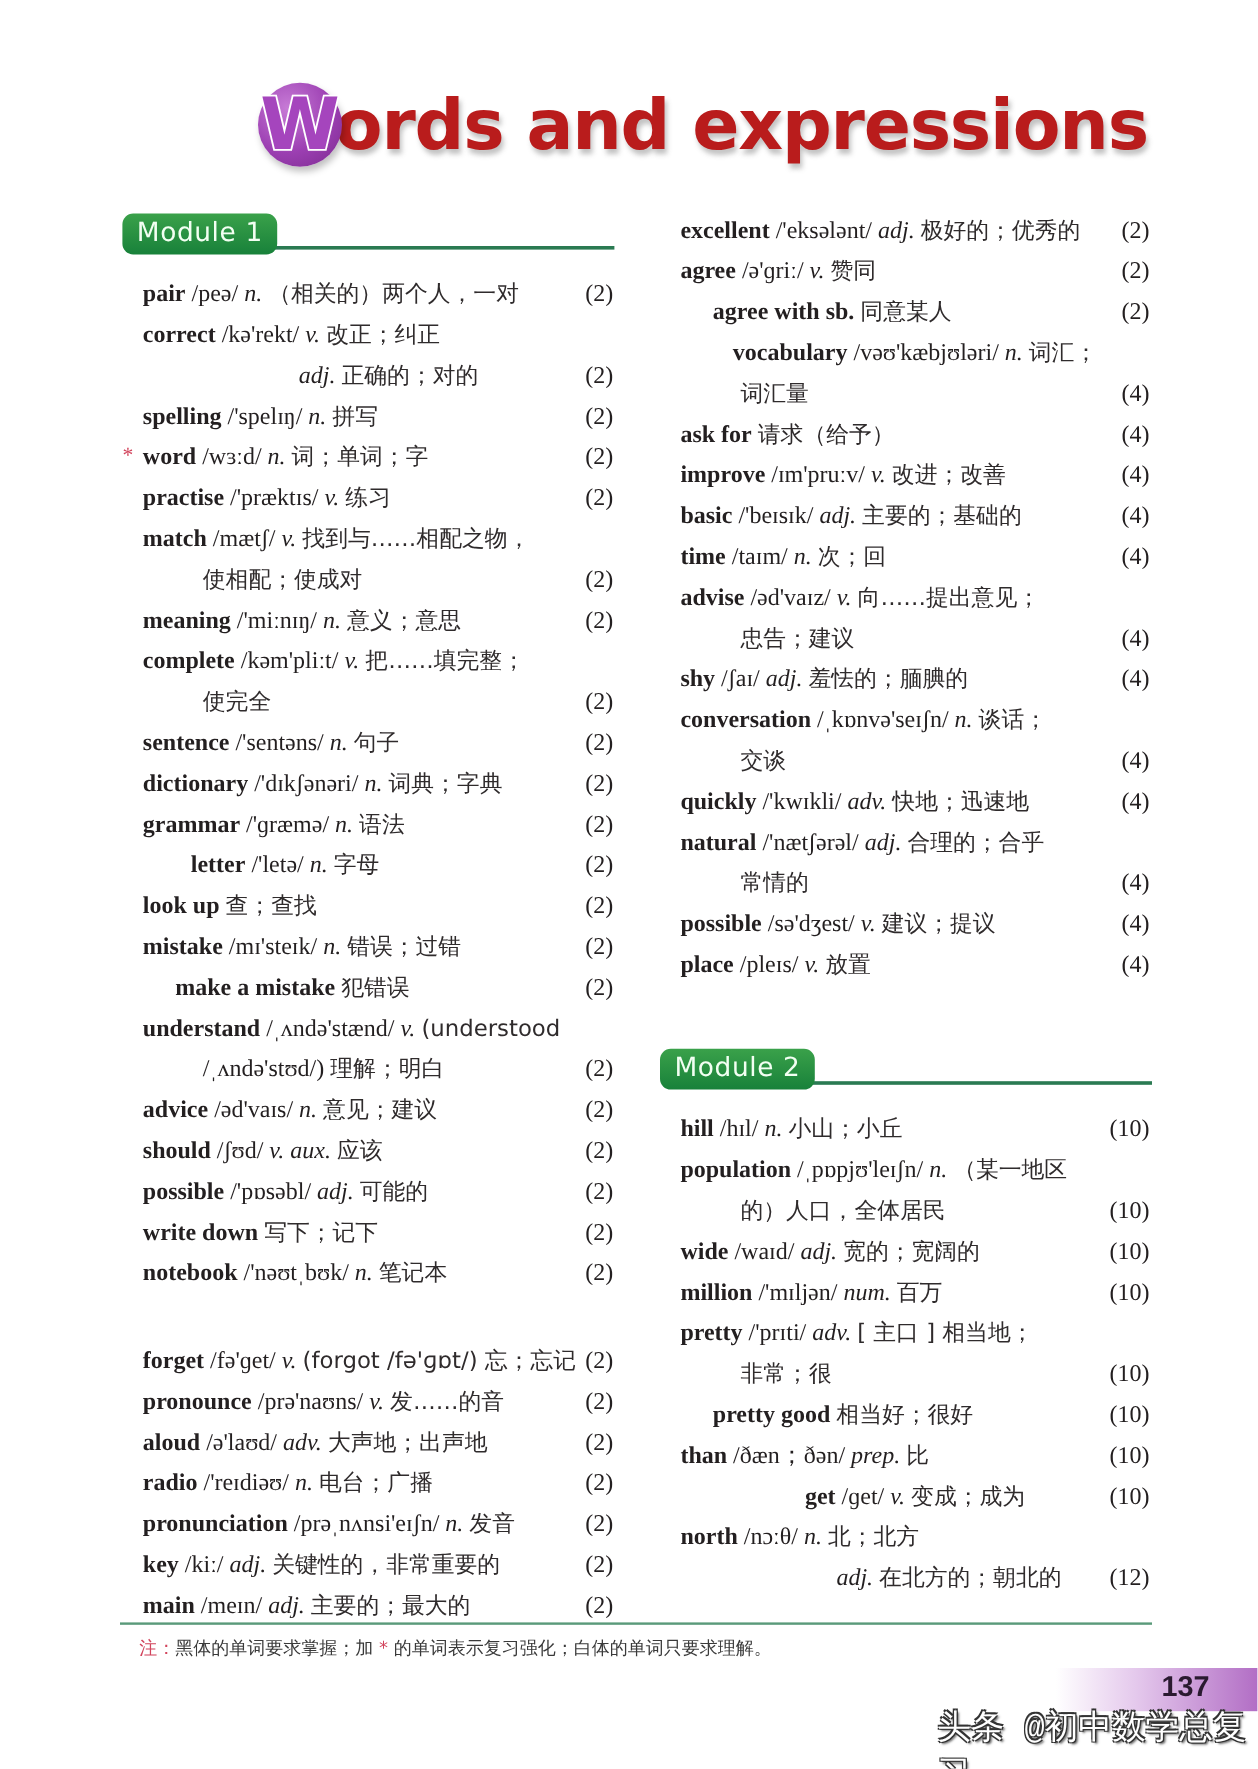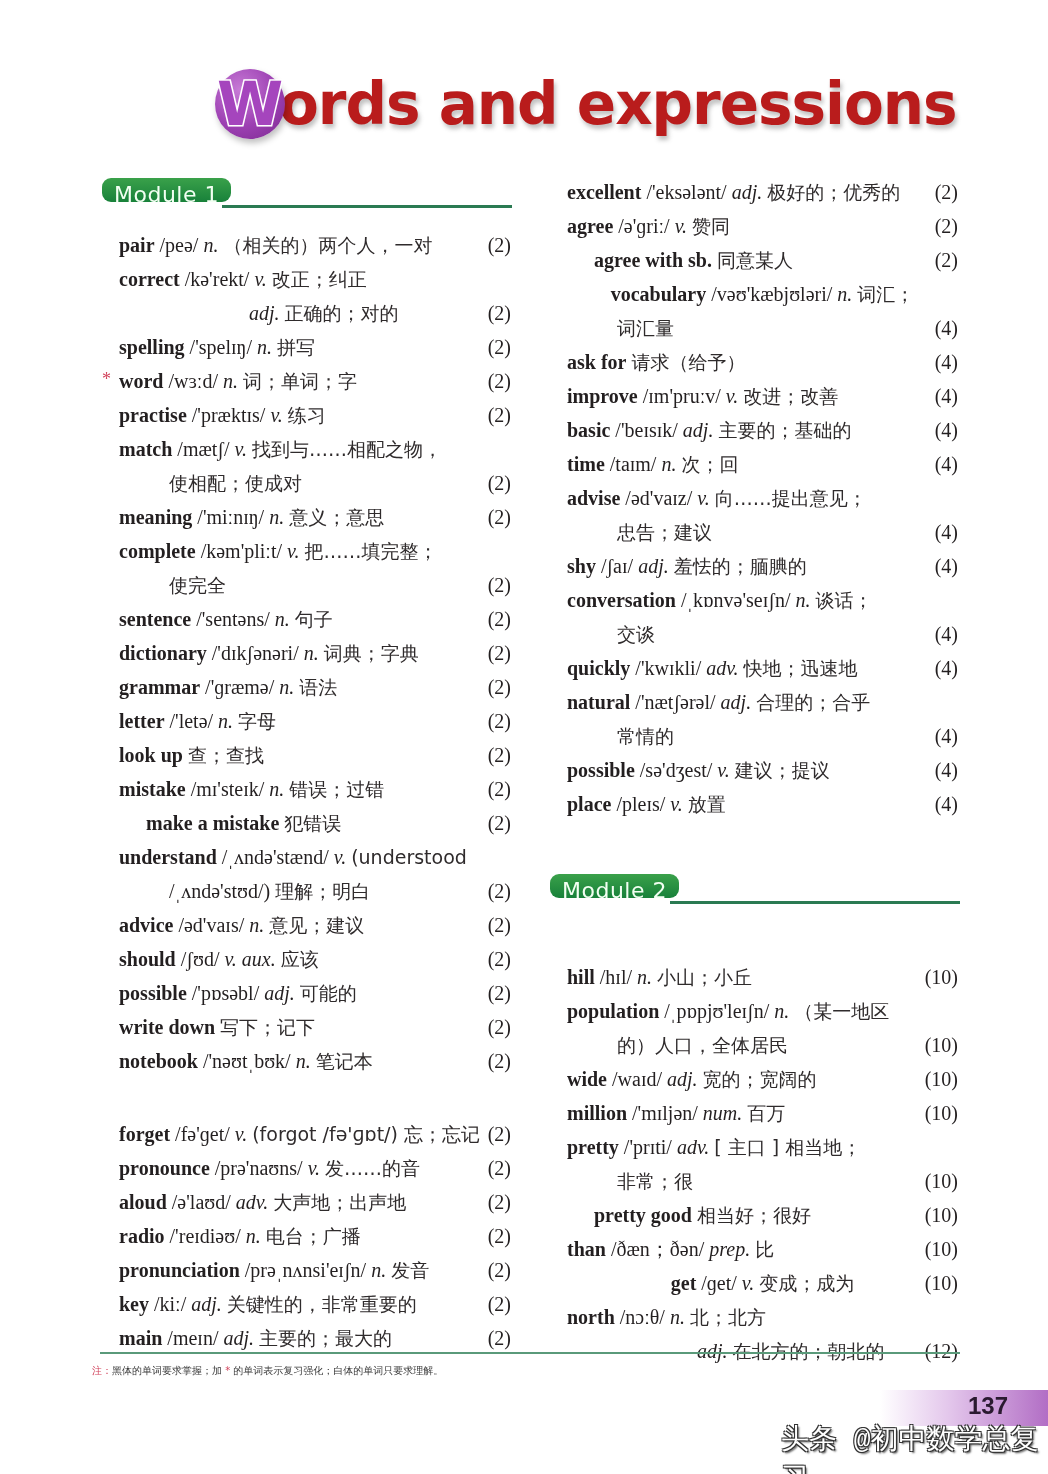--- a/index.html
+++ b/index.html
@@ -20,41 +20,41 @@
     text-shadow: 0 0 2px #fff;
     margin-right:-6px; position:relative; z-index:2;
   }
   .title-rest {
     font-family:"DejaVu Sans", sans-serif; font-weight:bold; font-size:58px; color:#b91c1c;
     letter-spacing:-1px;
     text-shadow: 2px 4px 4px rgba(120,120,120,0.45), 0 0 1px #fff;
   }
   .module-head { position:absolute; height:34px; }
   .module-tab {
-    position:absolute; left:0; top:0; height:24px; padding:0 12px;
+    position:absolute; left:0; top:0; height:34px; padding:0 12px;
     background: linear-gradient(#3aa14a, #18813a);
     border-radius:9px 9px 9px 9px;
     color:#f2fff2; font-family:"DejaVu Sans", sans-serif; font-size:22px; line-height:34px;
     letter-spacing:0.5px;
   }
   .module-line { position:absolute; height:3px; background:#2a7a52; }
   .col { position:absolute; }
   .row {
     position:relative; height:34px; line-height:34px; font-size:20px; white-space:nowrap;
   }
   .row .w { font-weight:bold; }
   .row .p { }
   .row .pos { font-style:italic; }
   .row .m { font-family:"DejaVu Sans", sans-serif; font-size:19px; color:#2f2b2c; }
   .row .pg { position:absolute; right:0; top:0; }
   .star { position:absolute; left:-17px; top:-2px; color:#d2445c; font-size:18px; }
   .footnote-line { position:absolute; left:100px; top:1352px; width:860px; height:2px; background:#5a9a7a; }
   .footnote {
-    position:absolute; left:92px; top:1364px; font-family:"DejaVu Sans", sans-serif;
-    font-size:10px; color:#3a3a3a;
+    position:absolute; left:116px; top:1364px; font-family:"DejaVu Sans", sans-serif;
+    font-size:15px; color:#3a3a3a;
   }
   .footnote .red { color:#d2445c; }
   .page-band {
     position:absolute; left:880px; top:1390px; width:168px; height:36px;
     background: linear-gradient(90deg, rgba(255,255,255,0) 0%, #e4c8ec 40%, #b26ec5 100%);
   }
   .page-num {
     position:absolute; right:40px; top:1392px; font-family:"Liberation Sans", sans-serif;
     font-weight:bold; font-size:24px; color:#2a1a30;
   }
@@ -85,21 +85,21 @@
     <div class="row" style="padding-left: 0px;"><span class="star">*</span><span class="w">word</span> <span class="p">/wɜːd/</span> <span class="pos">n.</span> <span class="m">词；单词；字</span><span class="pg">(2)</span></div>
     <div class="row" style="padding-left: 0px;"><span class="w">practise</span> <span class="p">/'præktɪs/</span> <span class="pos">v.</span> <span class="m">练习</span><span class="pg">(2)</span></div>
     <div class="row" style="padding-left: 0px;"><span class="w">match</span> <span class="p">/mætʃ/</span> <span class="pos">v.</span> <span class="m">找到与……相配之物，</span></div>
     <div class="row" style="padding-left: 50px;"><span class="m">使相配；使成对</span><span class="pg">(2)</span></div>
     <div class="row" style="padding-left: 0px;"><span class="w">meaning</span> <span class="p">/'miːnɪŋ/</span> <span class="pos">n.</span> <span class="m">意义；意思</span><span class="pg">(2)</span></div>
     <div class="row" style="padding-left: 0px;"><span class="w">complete</span> <span class="p">/kəm'pliːt/</span> <span class="pos">v.</span> <span class="m">把……填完整；</span></div>
     <div class="row" style="padding-left: 50px;"><span class="m">使完全</span><span class="pg">(2)</span></div>
     <div class="row" style="padding-left: 0px;"><span class="w">sentence</span> <span class="p">/'sentəns/</span> <span class="pos">n.</span> <span class="m">句子</span><span class="pg">(2)</span></div>
     <div class="row" style="padding-left: 0px;"><span class="w">dictionary</span> <span class="p">/'dɪkʃənəri/</span> <span class="pos">n.</span> <span class="m">词典；字典</span><span class="pg">(2)</span></div>
     <div class="row" style="padding-left: 0px;"><span class="w">grammar</span> <span class="p">/'ɡræmə/</span> <span class="pos">n.</span> <span class="m">语法</span><span class="pg">(2)</span></div>
-    <div class="row" style="padding-left: 0px;"><span class="w">letter</span> <span class="p">/'letə/</span> <span class="pos">n.</span> <span class="m">字母</span><span class="pg">(2)</span></div>
+    <div class="row" style="padding-left: 0px; margin-left: 40px;"><span class="w">letter</span> <span class="p">/'letə/</span> <span class="pos">n.</span> <span class="m">字母</span><span class="pg">(2)</span></div>
     <div class="row" style="padding-left: 0px;"><span class="w">look up</span> <span class="m">查；查找</span><span class="pg">(2)</span></div>
     <div class="row" style="padding-left: 0px;"><span class="w">mistake</span> <span class="p">/mɪ'steɪk/</span> <span class="pos">n.</span> <span class="m">错误；过错</span><span class="pg">(2)</span></div>
     <div class="row" style="padding-left: 27px;"><span class="w">make a mistake</span> <span class="m">犯错误</span><span class="pg">(2)</span></div>
     <div class="row" style="padding-left: 0px;"><span class="w">understand</span> <span class="p">/ˌʌndə'stænd/</span> <span class="pos">v.</span> <span class="m">(understood</span></div>
     <div class="row" style="padding-left: 50px;"><span class="p">/ˌʌndə'stʊd/)</span> <span class="m">理解；明白</span><span class="pg">(2)</span></div>
     <div class="row" style="padding-left: 0px;"><span class="w">advice</span> <span class="p">/əd'vaɪs/</span> <span class="pos">n.</span> <span class="m">意见；建议</span><span class="pg">(2)</span></div>
     <div class="row" style="padding-left: 0px;"><span class="w">should</span> <span class="p">/ʃʊd/</span> <span class="pos">v. aux.</span> <span class="m">应该</span><span class="pg">(2)</span></div>
     <div class="row" style="padding-left: 0px;"><span class="w">possible</span> <span class="p">/'pɒsəbl/</span> <span class="pos">adj.</span> <span class="m">可能的</span><span class="pg">(2)</span></div>
     <div class="row" style="padding-left: 0px;"><span class="w">write down</span> <span class="m">写下；记下</span><span class="pg">(2)</span></div>
     <div class="row" style="padding-left: 0px;"><span class="w">notebook</span> <span class="p">/'nəʊtˌbʊk/</span> <span class="pos">n.</span> <span class="m">笔记本</span><span class="pg">(2)</span></div>
@@ -132,21 +132,21 @@
     <div class="row" style="padding-left: 50px;"><span class="m">常情的</span><span class="pg">(4)</span></div>
     <div class="row" style="padding-left: 0px;"><span class="w">possible</span> <span class="p">/sə'dʒest/</span> <span class="pos">v.</span> <span class="m">建议；提议</span><span class="pg">(4)</span></div>
     <div class="row" style="padding-left: 0px;"><span class="w">place</span> <span class="p">/pleɪs/</span> <span class="pos">v.</span> <span class="m">放置</span><span class="pg">(4)</span></div>
   </div>
 
 <div class="module-head" style="left:550px; top:874px; width:410px;">
   <div class="module-line" style="left:120px; top:27px; width:290px;"></div>
   <div class="module-tab">Module 2</div>
 </div>
 
-<div class="col" id="col-m2" style="left:567px; top:960px; width:391px;">
+<div class="col" id="col-m2" style="left:567px; top:924px; width:391px;">
     <div class="row" style="padding-left: 0px;"><span class="w">hill</span> <span class="p">/hɪl/</span> <span class="pos">n.</span> <span class="m">小山；小丘</span><span class="pg">(10)</span></div>
     <div class="row" style="padding-left: 0px;"><span class="w">population</span> <span class="p">/ˌpɒpjʊ'leɪʃn/</span> <span class="pos">n.</span> <span class="m">（某一地区</span></div>
     <div class="row" style="padding-left: 50px;"><span class="m">的）人口，全体居民</span><span class="pg">(10)</span></div>
     <div class="row" style="padding-left: 0px;"><span class="w">wide</span> <span class="p">/waɪd/</span> <span class="pos">adj.</span> <span class="m">宽的；宽阔的</span><span class="pg">(10)</span></div>
     <div class="row" style="padding-left: 0px;"><span class="w">million</span> <span class="p">/'mɪljən/</span> <span class="pos">num.</span> <span class="m">百万</span><span class="pg">(10)</span></div>
     <div class="row" style="padding-left: 0px;"><span class="w">pretty</span> <span class="p">/'prɪti/</span> <span class="pos">adv.</span> <span class="m">[ 主口 ] 相当地；</span></div>
     <div class="row" style="padding-left: 50px;"><span class="m">非常；很</span><span class="pg">(10)</span></div>
     <div class="row" style="padding-left: 27px;"><span class="w">pretty good</span> <span class="m">相当好；很好</span><span class="pg">(10)</span></div>
     <div class="row" style="padding-left: 0px;"><span class="w">than</span> <span class="p">/ðæn；ðən/</span> <span class="pos">prep.</span> <span class="m">比</span><span class="pg">(10)</span></div>
     <div class="row" style="padding-left: 0px; text-align: center;"><span class="w">get</span> <span class="p">/ɡet/</span> <span class="pos">v.</span> <span class="m">变成；成为</span><span class="pg">(10)</span></div>

